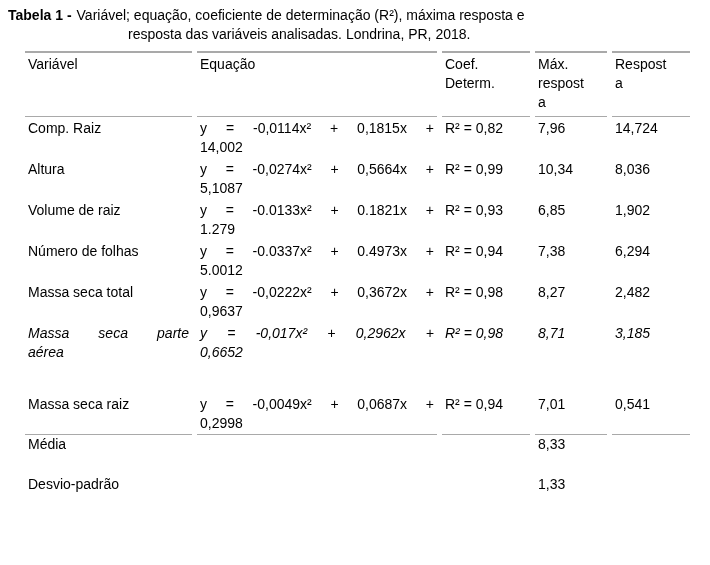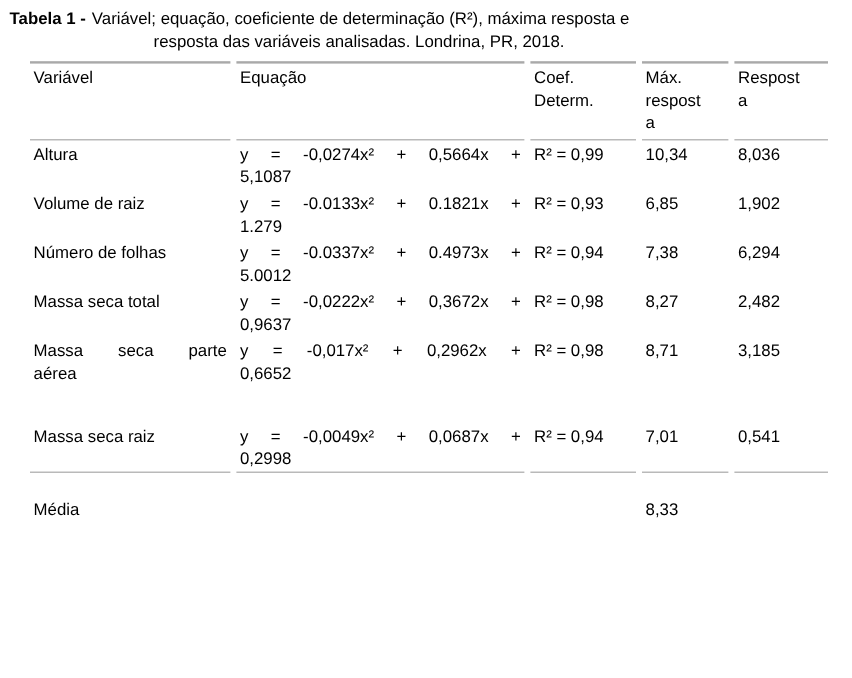--- a/index.html
+++ b/index.html
@@ -50,24 +50,25 @@
     overflow: hidden;
     white-space: normal;
   }
   thead th {
     border-top: 2px solid var(--rule, #a9a9a9);
     border-bottom: 1px solid var(--rule, #a9a9a9);
     padding-bottom: 4px;
   }
   tr.tall td {
     padding-bottom: 31px;
+    font-style: italic;
   }
   tr.rule-top td {
     border-top: 1px solid var(--rule, #a9a9a9);
-    padding-top: 21px;
+    padding-top: 0;
   }
   tr.frow td {
     padding-bottom: 19px;
   }
   tr.rule-bottom td {
     border-bottom: 2px solid var(--rule, #a9a9a9);
   }
   .jline {
     text-align: justify;
     text-align-last: justify;
@@ -110,20 +111,38 @@
           </th>
           <th>
             <div>Respost</div>
             <div>a</div>
           </th>
         </tr>
     </thead>
     <tbody id="table-body">
         <tr>
           <td>
+            <div>Comp. Raiz</div>
+          </td>
+          <td>
+            <div class="jline">y = -0,0114x² + 0,1815x +</div>
+            <div>14,002</div>
+          </td>
+          <td>
+            <div>R² = 0,82</div>
+          </td>
+          <td>
+            <div>7,96</div>
+          </td>
+          <td>
+            <div>14,724</div>
+          </td>
+        </tr>
+        <tr>
+          <td>
             <div>Altura</div>
           </td>
           <td>
             <div class="jline">y = -0,0274x² + 0,5664x +</div>
             <div>5,1087</div>
           </td>
           <td>
             <div>R² = 0,99</div>
           </td>
           <td>
@@ -230,16 +249,27 @@
           <td>
             <div>Média</div>
           </td>
           <td></td>
           <td></td>
           <td>
             <div>8,33</div>
           </td>
           <td></td>
         </tr>
+        <tr class="frow rule-bottom">
+          <td>
+            <div>Desvio-padrão</div>
+          </td>
+          <td></td>
+          <td></td>
+          <td>
+            <div>1,33</div>
+          </td>
+          <td></td>
+        </tr>
       </tbody>
   </table>
 
 </div>
 
 </body></html>

